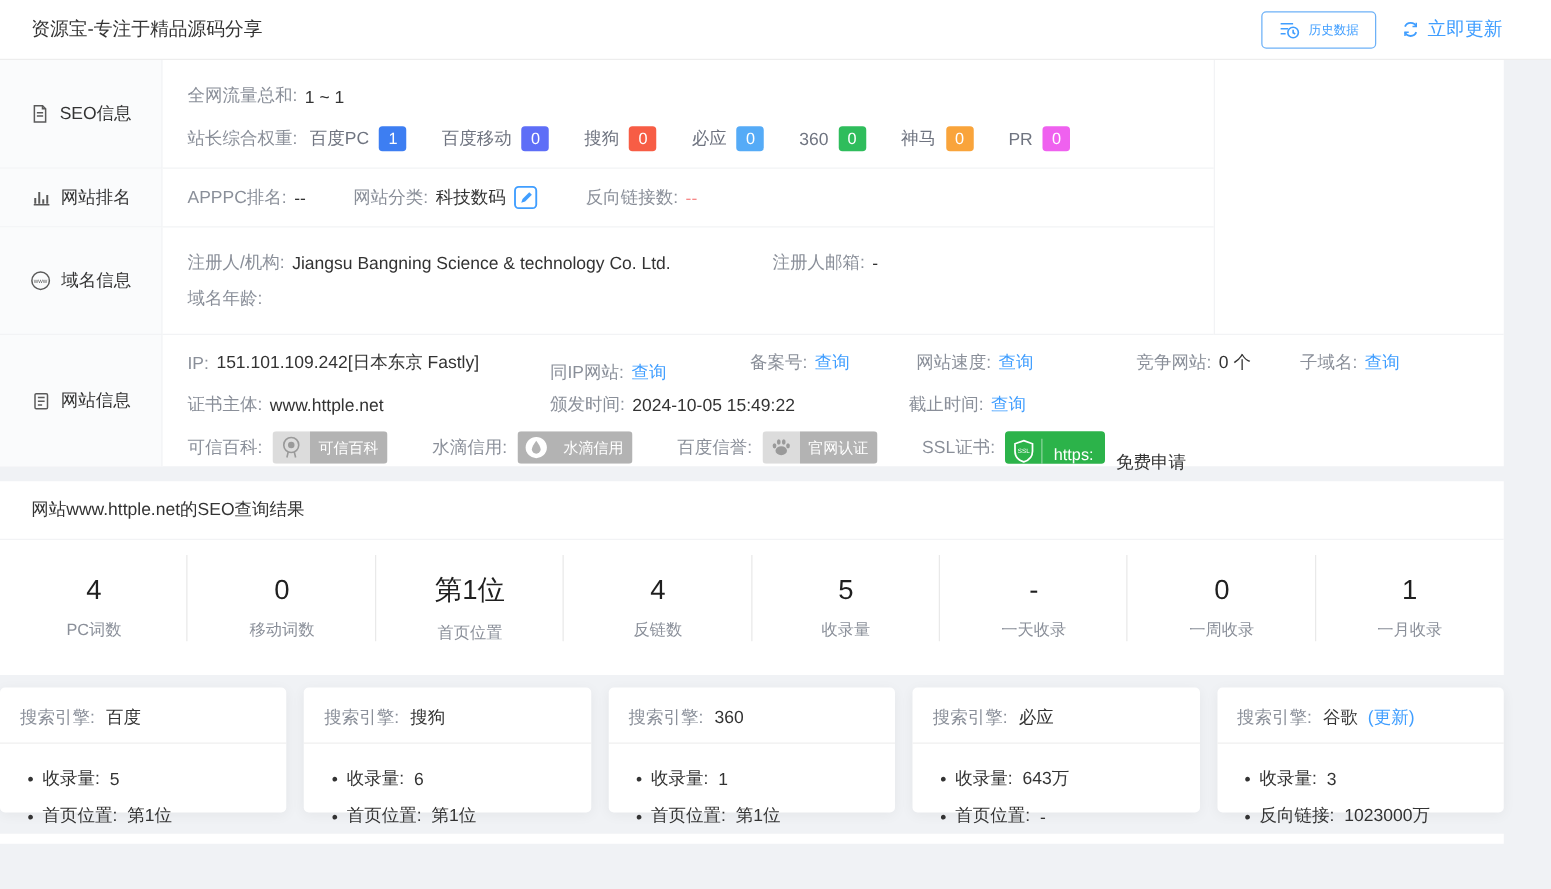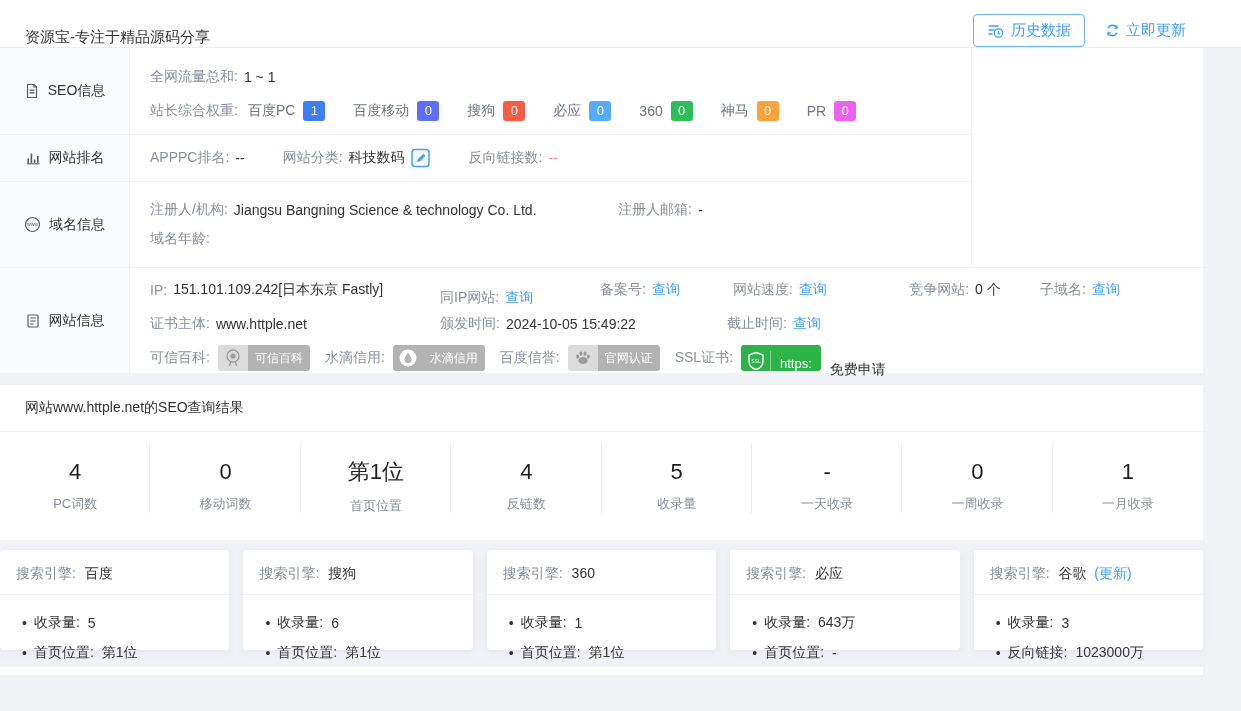--- a/index.html
+++ b/index.html
@@ -4,30 +4,30 @@
 <style>
   * { box-sizing: border-box; margin: 0; padding: 0; }
   html,body { width:1241px; height:711px; overflow:hidden; }
   body {
     background:#f0f2f5;
     font-family:"Liberation Sans","DejaVu Sans",sans-serif;
     font-size:14px; color:#333;
   }
   
   .header {
-    background:#fff; height:48px; display:flex; align-items:flex-end;
-    justify-content:space-between; padding:0 55px 0 25px;
+    background:#fff; height:48px; display:flex; align-items:center;
+    justify-content:space-between; padding:0 39px 0 25px;
     border-bottom:1px solid #ededed;
   }
   .header-title { font-size:15px; color:#333; font-weight:500; }
   .header-actions { display:flex; align-items:center; gap:20px; }
   .btn-history {
     display:inline-flex; align-items:center; gap:7px;
     border:1px solid #6db1f7; color:#409eff; background:#fff;
-    border-radius:4px; padding:6px 13px; font-size:15px; cursor:pointer;
+    border-radius:4px; padding:6px 13px; font-size:10px; cursor:pointer;
     font-family:inherit;
   }
   .btn-update {
     display:inline-flex; align-items:center; gap:6px;
     border:none; background:none; color:#409eff; font-size:15px; cursor:pointer;
     font-family:inherit;
   }
   
   .info-panel { width:1203px; background:#fff; }
   .info-grid {
@@ -65,21 +65,21 @@
   .rank-cell { display:flex; align-items:center; gap:38px; }
   .edit-icon { margin-left:6px; cursor:pointer; display:inline-flex; }
   
   .domain-cell { padding-top:13px; }
   .domain-cell .line { height:29px; }
   .w468 { min-width:468px; }
   
   .website-cell { padding-top:5px; }
   .w290 { min-width:290px; } .w160 { min-width:160px;margin-top:15px; } .w133 { min-width:133px; }
   .w137 { min-width:137px; } .w170 { min-width:170px;justify-content:center; } .w287 { min-width:287px; }
-  .badge-group { display:inline-flex; align-items:center; margin-right:15px; }
+  .badge-group { display:inline-flex; align-items:center; margin-right:36px; }
   .gray-badge {
     display:inline-flex; align-items:stretch; margin-left:8px; border-radius:3px;
     overflow:hidden; height:26px; cursor:pointer;
   }
   .gray-badge .icon-box {
     width:30px; background:#dcdcdc; display:flex; align-items:center; justify-content:center;
   }
   .gray-badge .badge-txt {
     background:#b3b3b3; color:#fff; font-size:12px; padding:0 7px;
     display:flex; align-items:center;

